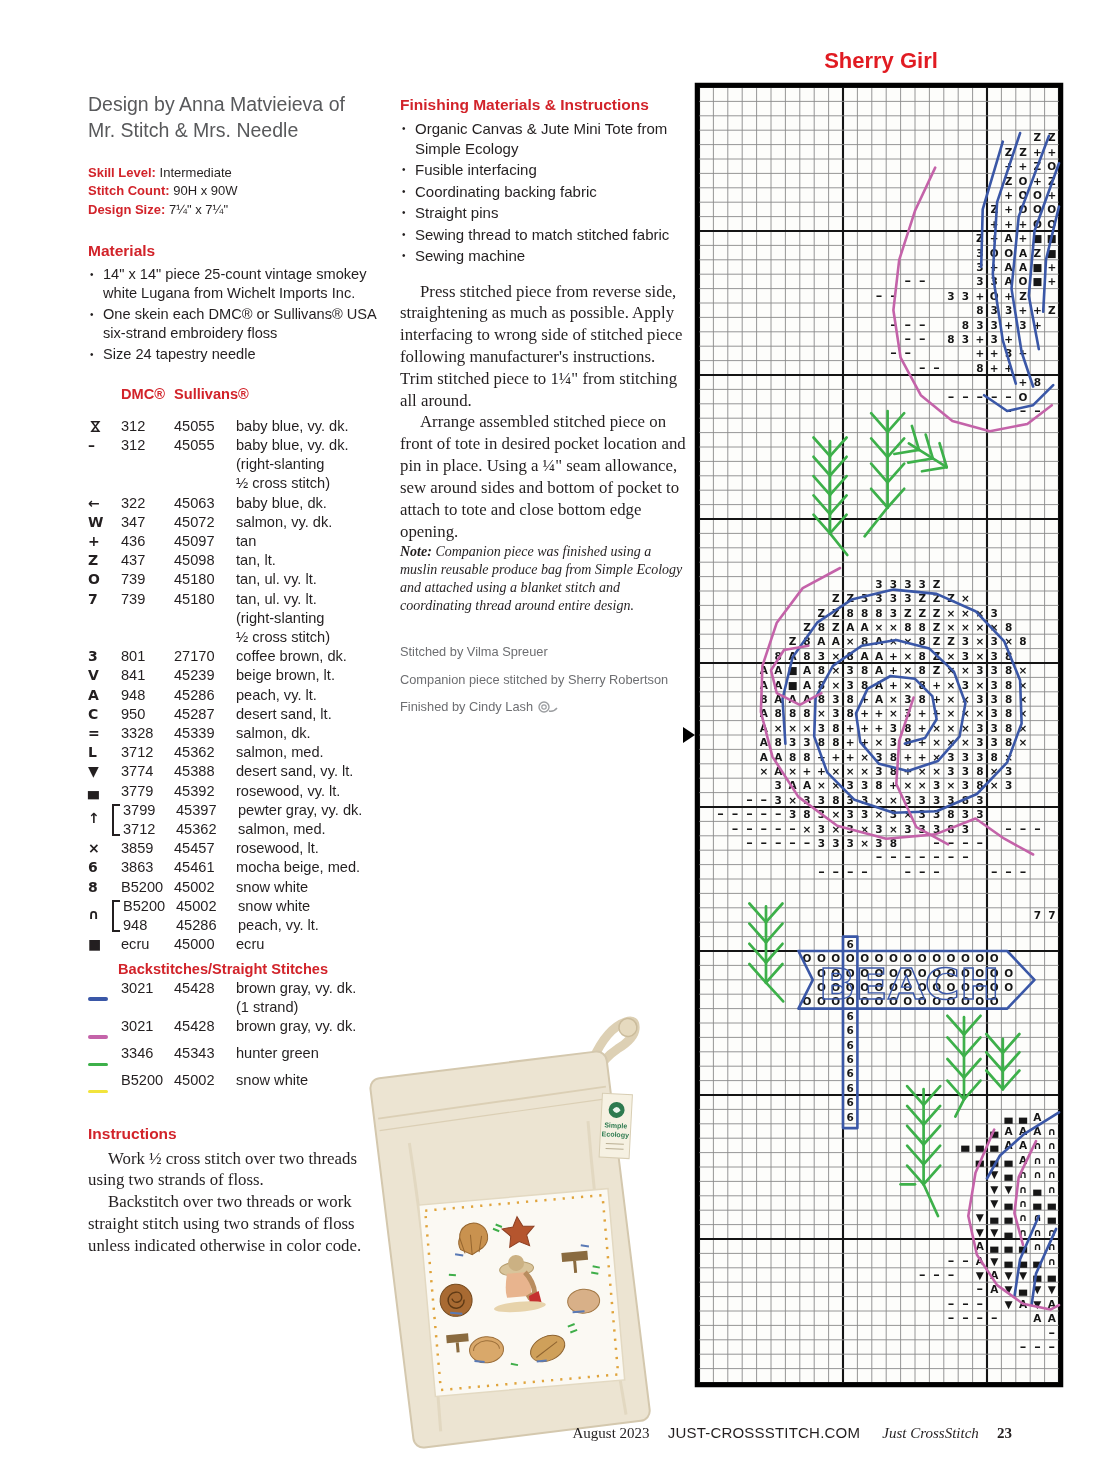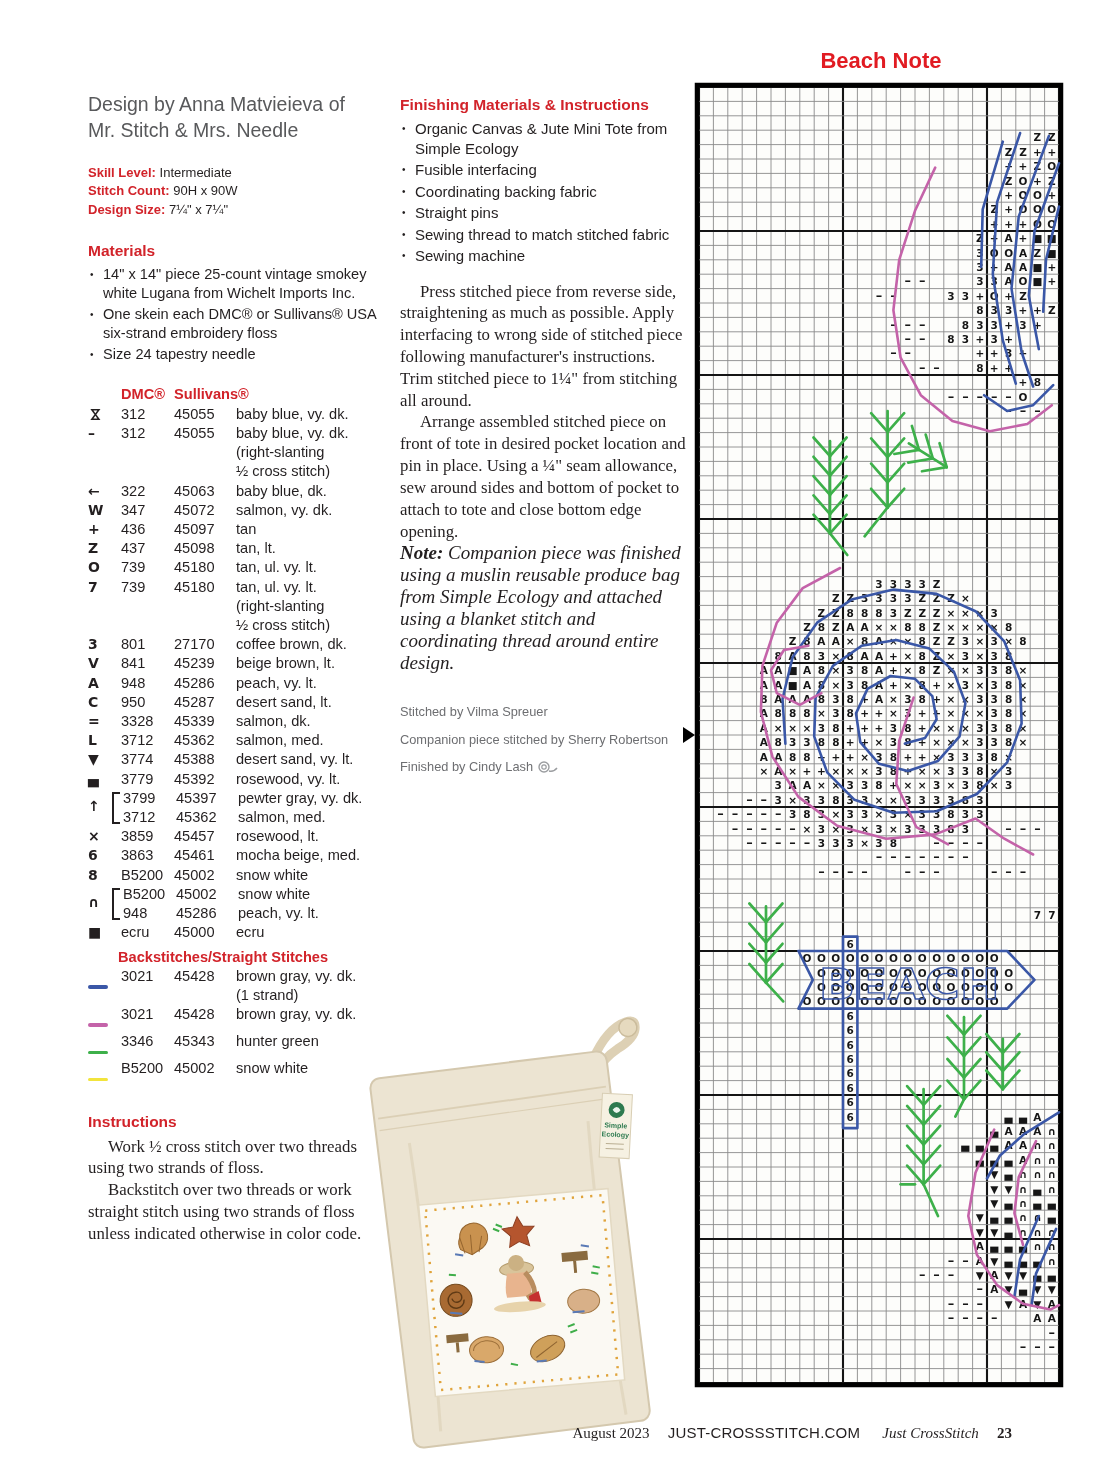--- a/index.html
+++ b/index.html
@@ -12,21 +12,21 @@
   .design-by{font-size:19.5px;line-height:1.33;color:#58595b;}
   .specs{margin-top:21px;font-size:13px;line-height:1.26;}
   .specs .row{margin:0 0 2px 0;}
   .specs .lbl{font-weight:bold;color:#d2232a;}
   .sec-head{font-weight:bold;font-size:15.5px;color:#d2232a;margin:24px 0 5px 0;}
   ul.bullets{list-style:none;margin:0;padding:0;font-size:14.6px;line-height:1.3;}
   ul.bullets li{position:relative;padding-left:15px;margin-bottom:2px;}
   ul.bullets li::before{content:"•";position:absolute;left:2px;top:0;font-size:10px;line-height:19px;}
   
   .legend{margin-top:22px;font-size:14.6px;}
-  .legend-head{display:flex;font-weight:bold;color:#d2232a;margin-bottom:3px;align-items:flex-end;}
+  .legend-head{display:flex;font-weight:bold;color:#d2232a;margin-bottom:15px;align-items:flex-end;}
   .legend-head .h-dmc{margin-left:33px;width:53px;}
   .legend-head .h-sul{width:62px;}
   .legend-row{display:flex;line-height:19.2px;}
   .legend-row .sym{width:33px;font-weight:bold;font-size:14px;font-family:"DejaVu Sans",sans-serif;}
   .legend-row .dmc{width:53px;}
   .legend-row .sul{width:62px;}
   .legend-row .nm{flex:1;}
   .nm .extra{display:block;}
   .rot{display:inline-block;transform:rotate(90deg);}
   .pair{display:flex;}
@@ -290,40 +290,40 @@
       <li>Sewing thread to match stitched fabric</li>
       <li>Sewing machine</li>
     </ul>
 
   <div class="paras serif">
       <p>Press stitched piece from reverse side, straightening as much as possible. Apply interfacing to wrong side of stitched piece following manufacturer's instructions. Trim stitched piece to 1¼" from stitching all around.</p>
       <p>Arrange assembled stitched piece on front of tote in desired pocket location and pin in place. Using a ¼" seam allowance, sew around sides and bottom of pocket to attach to tote and close bottom edge opening.</p>
     </div>
 
   <p class="serif note" style="margin:0;">
-    <span style="font-family:'Liberation Serif',serif;font-size:19px;">
+    <span style="font-family:'Liberation Serif',serif;font-size:14px;">
       <b><i>Note:</i></b>
       <i>Companion piece was finished using a muslin reusable produce bag from Simple Ecology and attached using a blanket stitch and coordinating thread around entire design.</i>
     </span>
   </p>
 
   <div class="credits">
     <div class="cr">Stitched by Vilma Spreuer</div>
     <div class="cr">Companion piece stitched by Sherry Robertson</div>
     <div class="cr"><span>Finished by Cindy Lash</span>
       <svg width="22" height="13" viewBox="0 0 22 13" style="vertical-align:-2px">
         <circle cx="7" cy="7" r="5" fill="none" stroke="#9b9da0" stroke-width="1.4"></circle>
         <circle cx="7" cy="7" r="2.2" fill="none" stroke="#9b9da0" stroke-width="1.2"></circle>
         <path d="M12 11 Q17 12 20 8" fill="none" stroke="#9b9da0" stroke-width="1.4"></path>
       </svg>
     </div>
   </div>
 </div>
 
-<div class="chart-title">Beach Note</div>
+<div class="chart-title">Sherry Girl</div>
 <div class="chart-wrap">
   <svg id="chart-svg" width="386" height="1306" viewBox="-18 -5 386 1306">
       <rect x="0" y="0" width="360" height="1296" fill="#fdfdfb"></rect>
       <line x1="0.0" y1="0" x2="0.0" y2="1296" stroke="#141414" stroke-width="2.1"></line>
       <line x1="14.4" y1="0" x2="14.4" y2="1296" stroke="#8a8a8a" stroke-width="0.9"></line>
       <line x1="28.8" y1="0" x2="28.8" y2="1296" stroke="#8a8a8a" stroke-width="0.9"></line>
       <line x1="43.2" y1="0" x2="43.2" y2="1296" stroke="#8a8a8a" stroke-width="0.9"></line>
       <line x1="57.6" y1="0" x2="57.6" y2="1296" stroke="#8a8a8a" stroke-width="0.9"></line>
       <line x1="72.0" y1="0" x2="72.0" y2="1296" stroke="#8a8a8a" stroke-width="0.9"></line>
       <line x1="86.4" y1="0" x2="86.4" y2="1296" stroke="#8a8a8a" stroke-width="0.9"></line>

